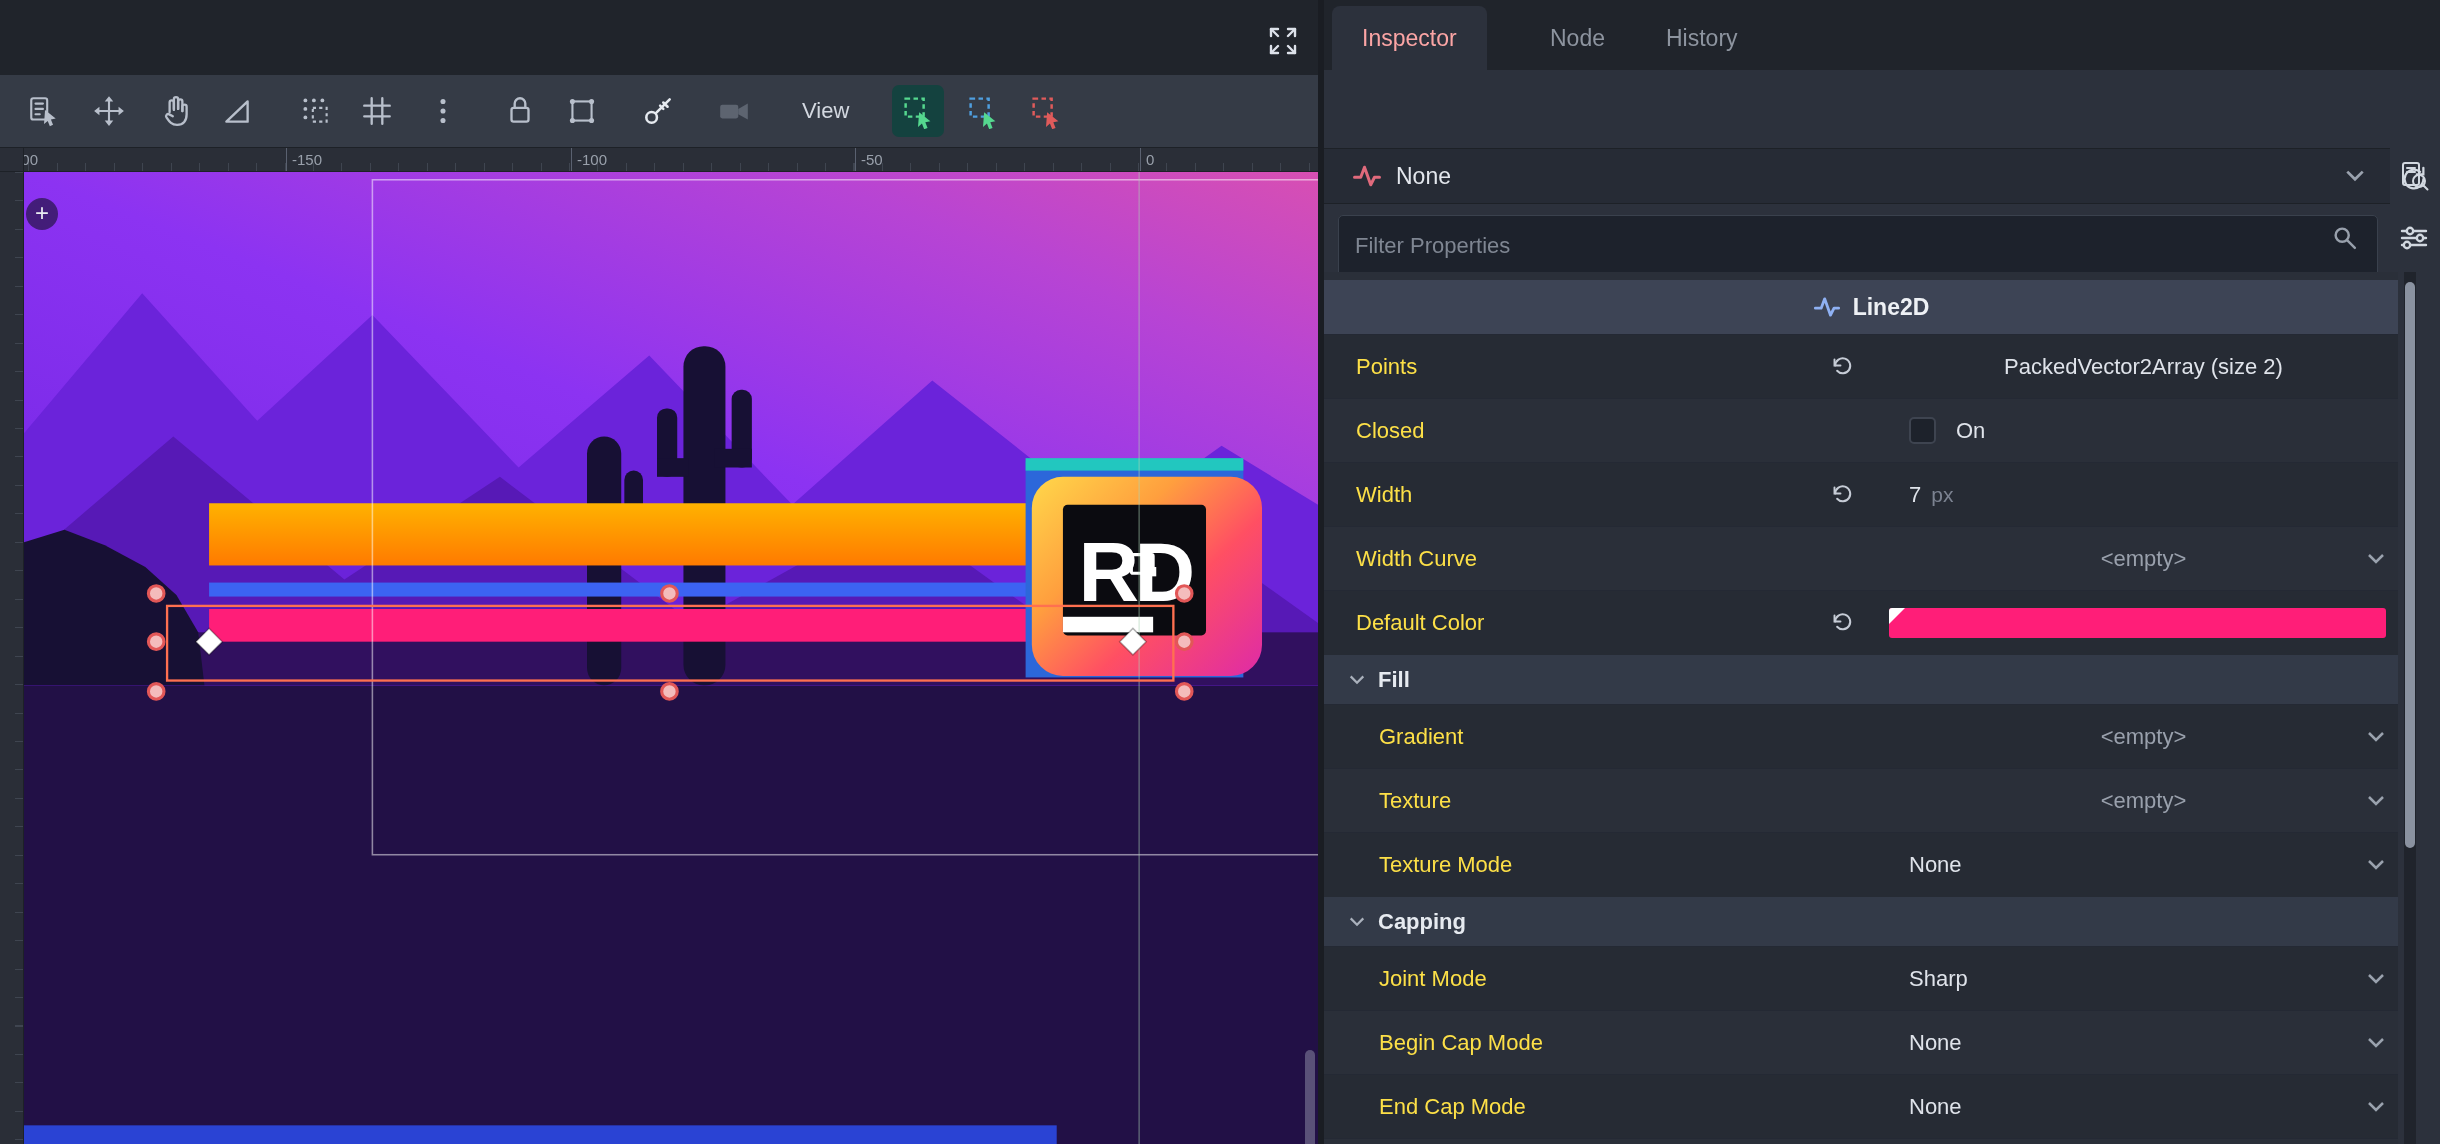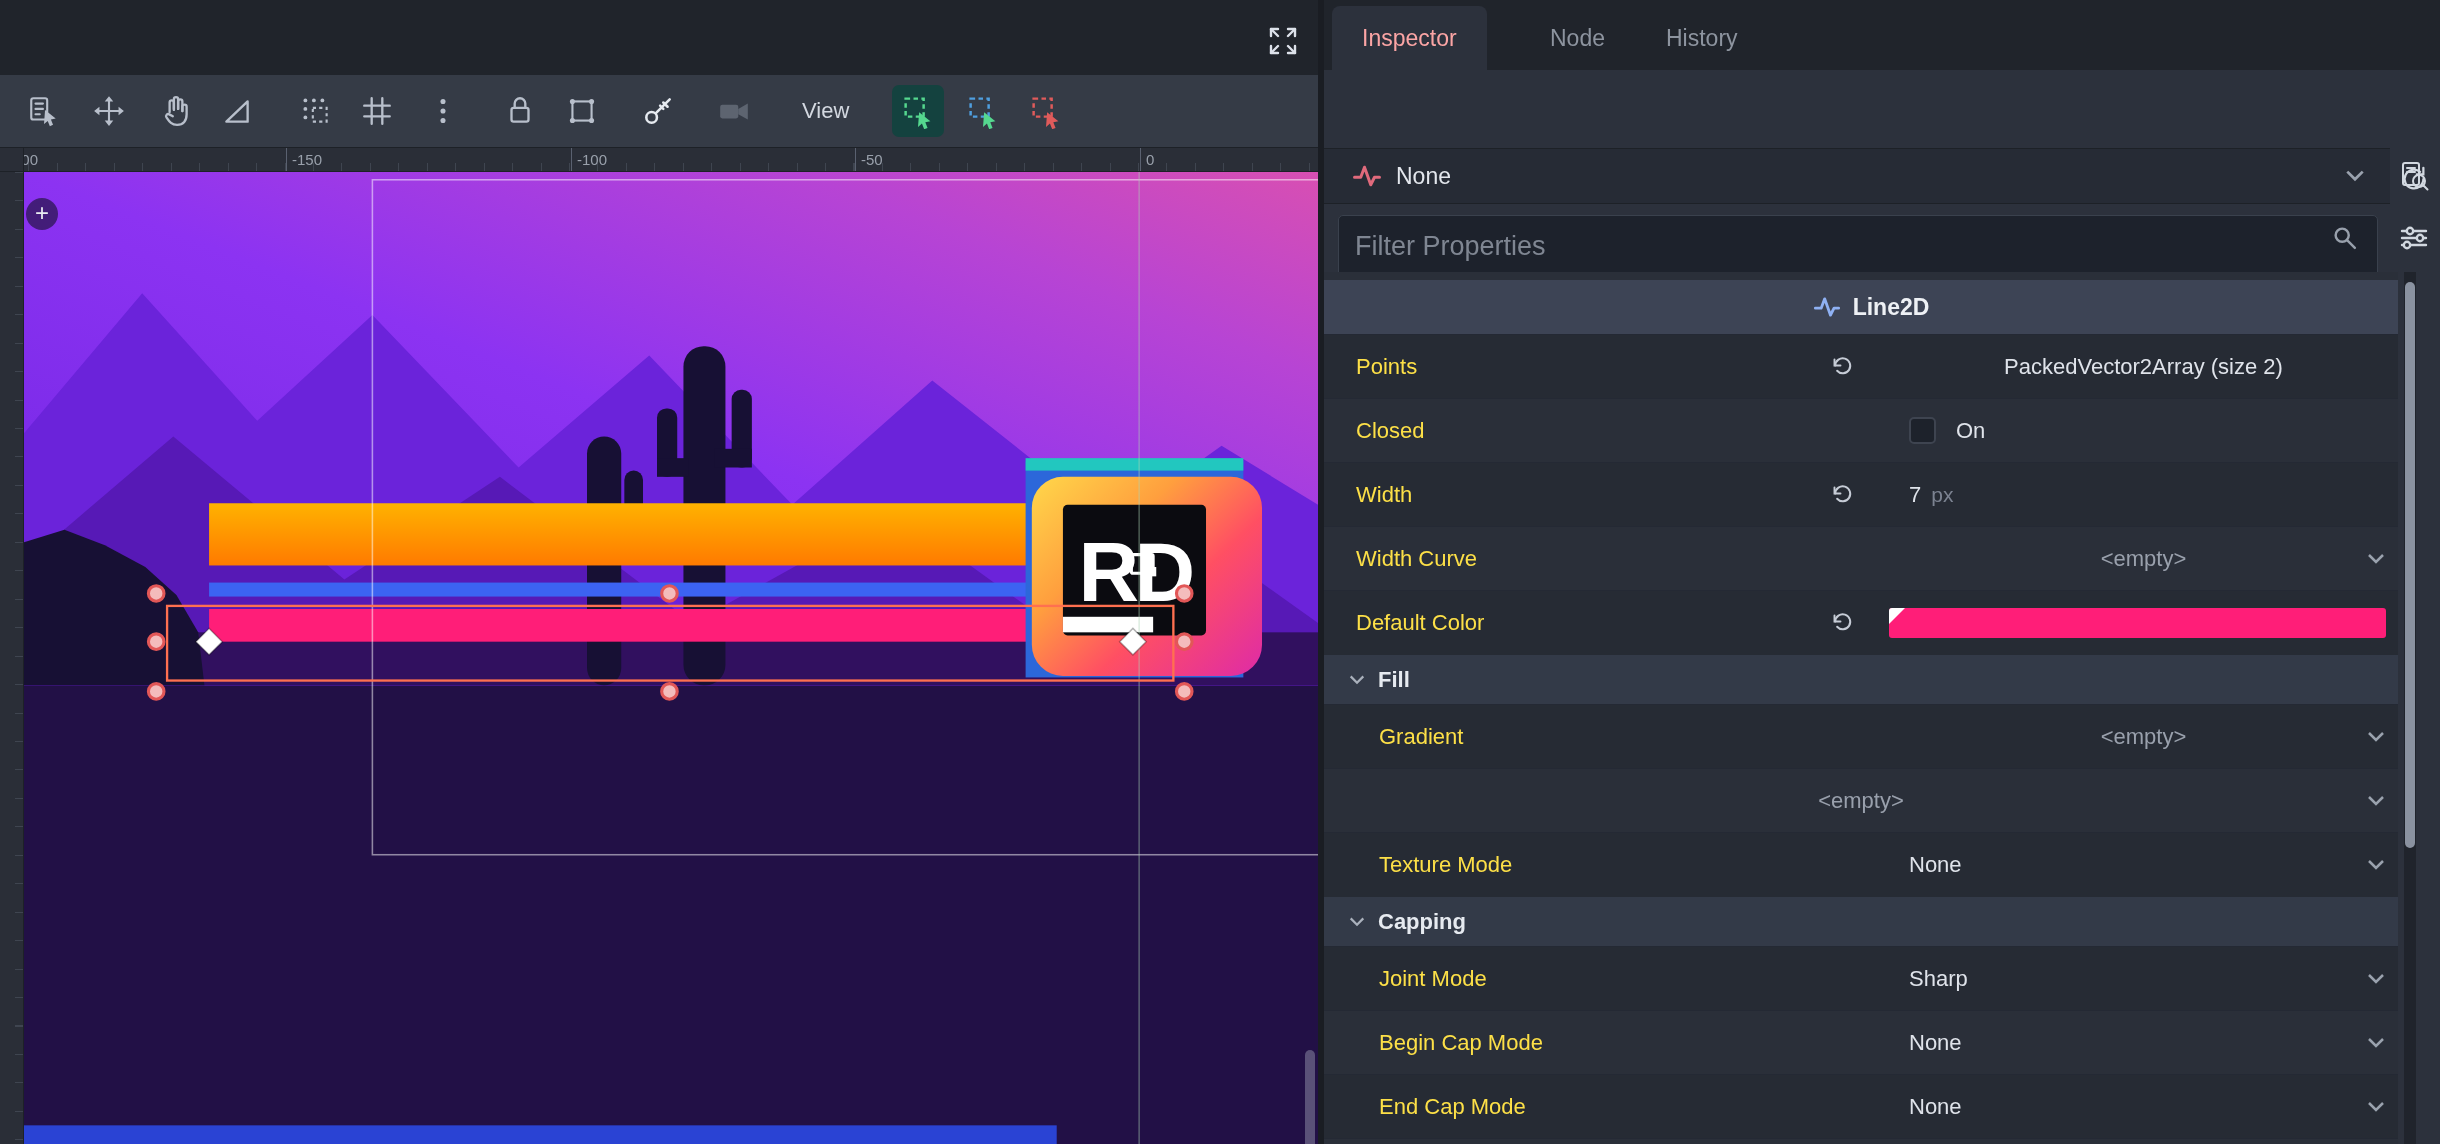--- a/index.html
+++ b/index.html
@@ -51,21 +51,21 @@
 
   #ins-toolbar { position:absolute; left:0; top:70px; right:0; height:78px; }
   .ibtn { position:absolute; top:87px; width:44px; height:44px; display:flex; align-items:center; justify-content:center; border-radius:5px; }
 
   #resource-row { position:absolute; left:0; top:148px; width:1066px; height:56px; background:#262b35;
       border-top:1px solid #1d2127; border-bottom:1px solid #1d2127; display:flex; align-items:center; }
   #resource-row .name { margin-left:14px; font-size:23px; color:#e3e7ed; }
 
   #filter-row { position:absolute; left:0; top:204px; width:1074px; height:68px; }
   #filter-input { position:absolute; left:14px; top:11px; width:1040px; height:62px; background:#1d222c;
-      border:1px solid #3a414d; border-radius:5px; color:#dfe3ea; font-size:27px; padding:0 52px 0 16px;
+      border:1px solid #3a414d; border-radius:5px; color:#dfe3ea; font-size:22px; padding:0 52px 0 16px;
       font-family:"Liberation Sans",sans-serif; outline:none; }
   #filter-input::placeholder { color:#7f8692; }
   #filter-search { position:absolute; left:1006px; top:19px; }
 
   #props { position:absolute; left:0; top:272px; width:1074px; bottom:0; background:#2a2f39; overflow:hidden; padding-top:8px; }
   #ins-scrollbar-track { position:absolute; left:1080px; top:272px; width:12px; bottom:0; background:#20242c; }
   #ins-scrollbar-thumb { position:absolute; left:1px; top:10px; width:10px; height:566px; background:#8a92a0; border-radius:5px; }
   .side-btn { position:absolute; width:40px; height:40px; display:flex; align-items:center; justify-content:center; border-radius:5px; }
 
   .category { height:54px; background:#3d4455; display:flex; align-items:center; justify-content:center; gap:12px;
@@ -482,20 +482,23 @@
         </div>
       <div class="pvalue center">
         <span class="empty-text">&lt;empty&gt;</span>
         <svg class="chev" width="20" height="14" viewBox="0 0 20 12" fill="none" stroke="#9aa2ae" stroke-width="2.5">
             <path d="M3 2l7 7 7-7"></path>
           </svg>
       </div>
     </div>
 
     <div class="prow">
+      <div class="plabel indent">
+          <span>Texture</span>
+        </div>
       <div class="pvalue center">
         <span class="empty-text">&lt;empty&gt;</span>
         <svg class="chev" width="20" height="14" viewBox="0 0 20 12" fill="none" stroke="#9aa2ae" stroke-width="2.5">
             <path d="M3 2l7 7 7-7"></path>
           </svg>
       </div>
     </div>
 
     <div class="prow alt">
       <div class="plabel indent">

